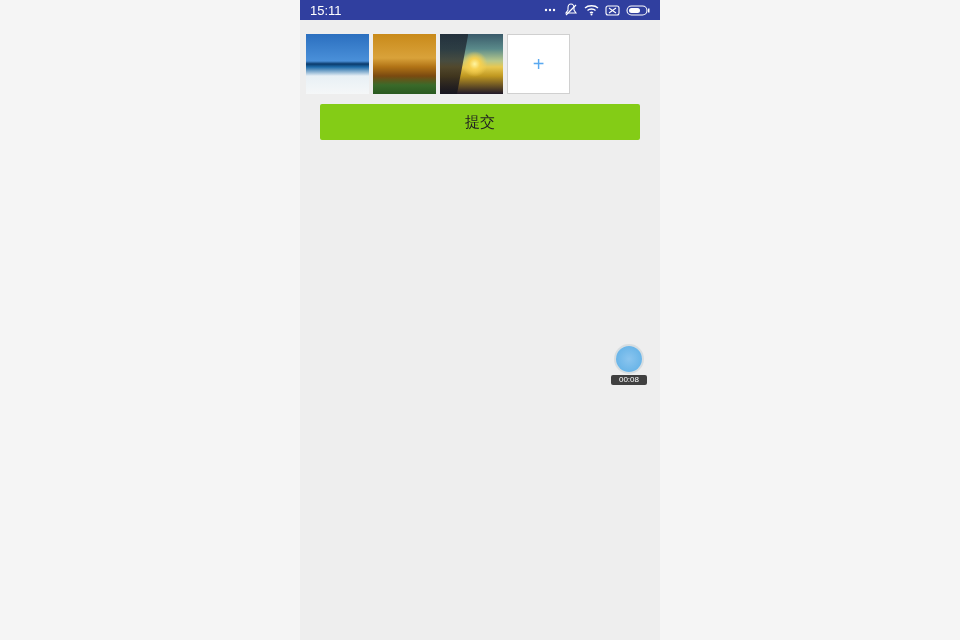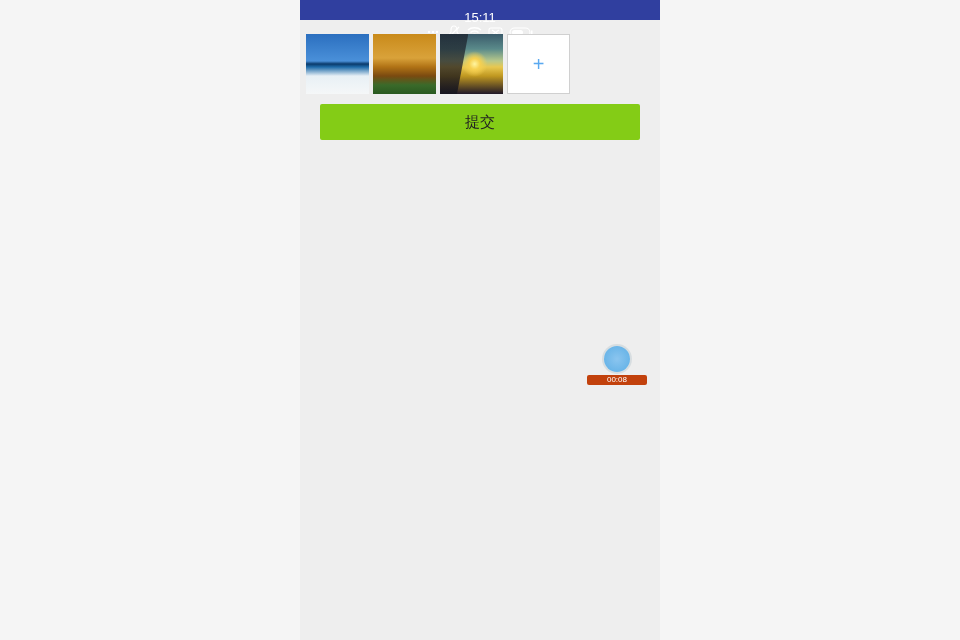--- a/index.html
+++ b/index.html
@@ -21,21 +21,20 @@
     }
     .status-bar {
       height: 14px;
       background: #303F9F;
       display: flex;
       align-items: center;
       justify-content: space-between;
       padding: 10px 10px;
       color: white;
       font-size: 13px;
-      flex-direction: column;
     }
     .status-left { font-weight: 400; }
     .status-right { display: flex; align-items: center; gap: 6px; }
     .status-icon { display: inline-flex; align-items: center; }
     .content { padding: 14px 6px 0 6px; }
     .image-row {
       display: flex;
       gap: 4px;
       padding: 0 0 10px 0;
     }
@@ -103,23 +102,23 @@
     }
     .record-circle {
       width: 26px;
       height: 26px;
       border-radius: 50%;
       background: radial-gradient(circle, #8bc5ef 0%, #6ab5e8 70%, #5aa8de 100%);
       box-shadow: 0 0 0 2px rgba(200,210,215,0.6);
     }
     .record-time {
       font-size: 8px;
-      background: #c2410c;
+      background: #404040;
       color: white;
-      padding: 1px 20px;
+      padding: 1px 8px;
       border-radius: 2px;
       line-height: 1;
     }
   </style>
 </head>
 <body>
 
 <div class="phone">
   <div class="status-bar">
     <span class="status-left">15:11</span>

